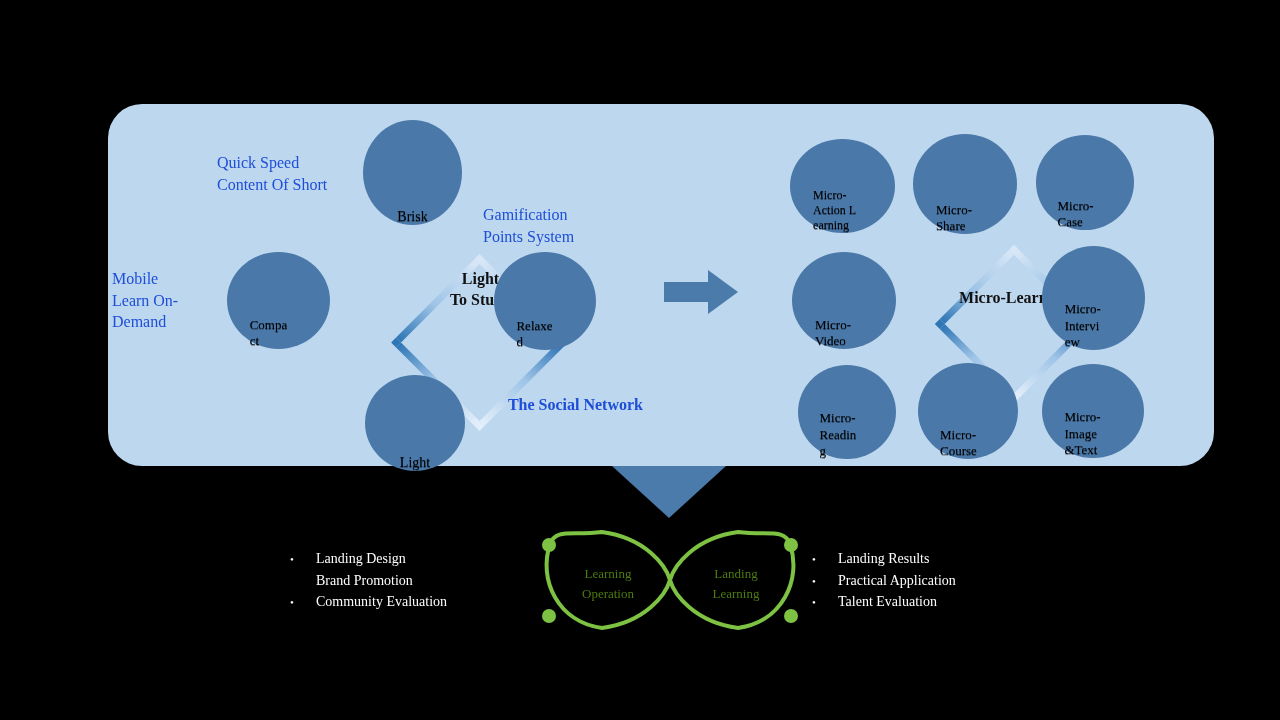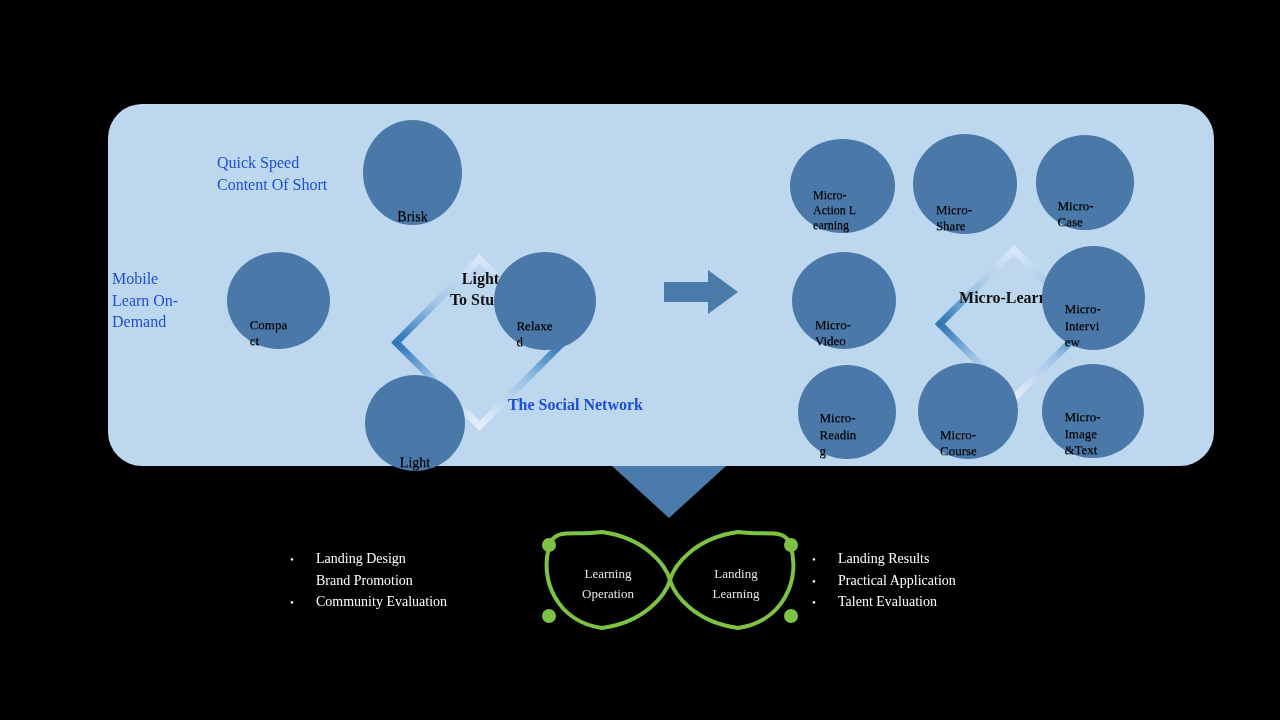--- a/index.html
+++ b/index.html
@@ -133,21 +133,21 @@
 
   #infinity {
     position: absolute;
     left: 532px;
     top: 518px;
     width: 276px;
     height: 124px;
   }
   .loop-label {
     position: absolute;
-    color: #e5e5e5;
+    color: #4d7c0f;
     font-size: 13px;
     line-height: 1.5;
     text-align: center;
     white-space: pre-line;
     text-shadow: 0 1px 0 rgba(0,0,0,0.5);
   }
 </style>
 </head>
 <body>
 
@@ -179,20 +179,22 @@
       <span class="ctext">Light</span>
     </div>
 
     <div class="panel-text" style="left:109px; top:48px; width:210px; font-size:16px;">Quick Speed
 Content Of Short</div>
 
     <div class="panel-text" style="left:4px; top:164px; width:120px; font-size:16px;">Mobile
 Learn On-
 Demand</div>
 
+    <div class="panel-text" style="left:375px; top:100px; width:180px; font-size:16px;">Gamification
+Points System</div>
 
     <div class="panel-text bold-head" style="left:355px; top:290px; width:180px; font-size:16px;">The Social Network</div>
 
     <svg id="right-arrow" viewBox="0 0 74 48" style="left:556px; top:164px;">
       <polygon points="0,14 44,14 44,2 74,24 44,46 44,34 0,34" fill="#4A7BAA"></polygon>
     </svg>
 
     <div class="diamond" style="left:850px; top:164px; width:112px; height:112px;"></div>
     <div class="diamond-label" style="left:798px; top:184px; width:216px; font-size:16px;">Micro-Learning</div>
 

